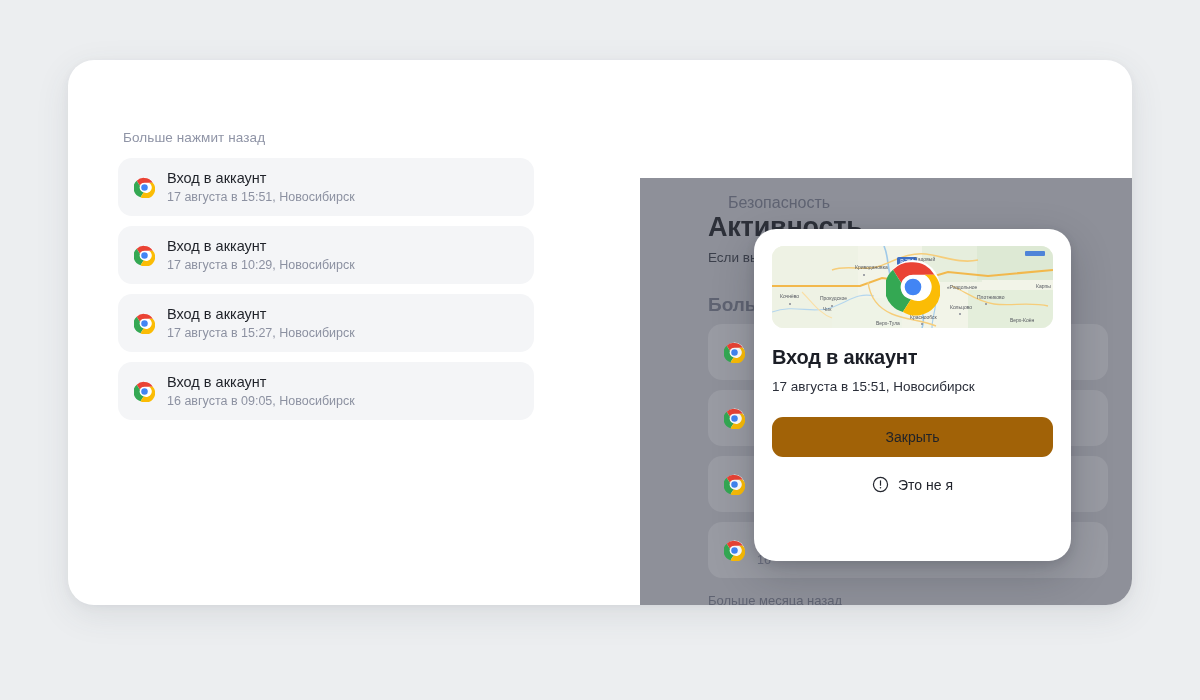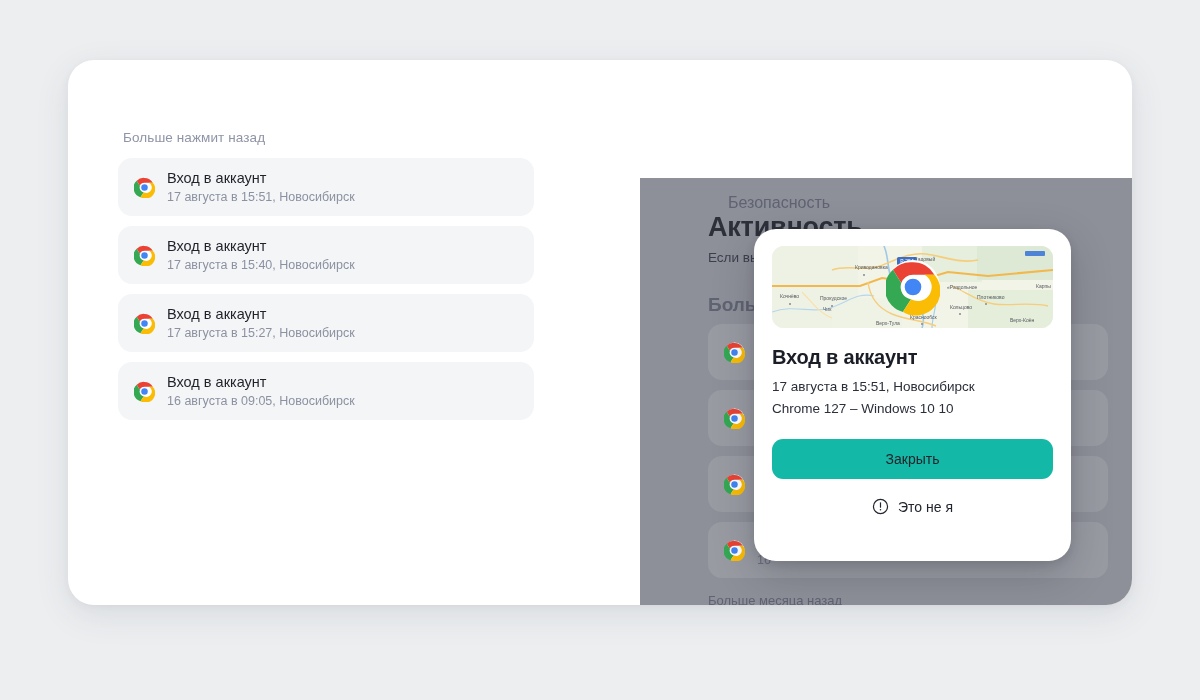--- a/index.html
+++ b/index.html
@@ -231,21 +231,21 @@
     filter: blur(2.4px);
     opacity: 0.95;
     vertical-align: middle;
   }
 
   .btn-close {
     display: block;
     width: 281px;
     height: 40px;
     margin-top: 19px;
-    background: #14b8a6;
+    background: #a16207;
     border: none;
     border-radius: 11px;
     font-family: inherit;
     font-size: 14px;
     color: #1f2229;
     cursor: pointer;
   }
 
   .btn-notme {
     display: flex;
@@ -295,21 +295,21 @@
         <svg class="chrome-icon" width="21" height="21" viewBox="0 0 48 48">
           <circle cx="24" cy="24" r="23" fill="#ffffff"></circle>
           <path d="M24 2a22 22 0 0 1 19.05 11H24a11 11 0 0 0-10.4 7.45L6.2 8.6A21.95 21.95 0 0 1 24 2z" fill="#ea4335"></path>
           <path d="M6.2 8.6l7.4 11.85A11 11 0 0 0 22.2 34.9L15 46.2A22 22 0 0 1 6.2 8.6z" fill="#34a853"></path>
           <path d="M43.05 13A22 22 0 0 1 15 46.2l7.2-11.3A11 11 0 0 0 34.1 13z" fill="#fbbc05"></path>
           <circle cx="24" cy="24" r="10.4" fill="#ffffff"></circle>
           <circle cx="24" cy="24" r="7.4" fill="#4285f4"></circle>
         </svg>
         <div class="event-text">
           <div class="event-title">Вход в аккаунт</div>
-          <div class="event-sub">17 августа в 15:40, Новосибирск</div>
+          <div class="event-sub">17 августа в 10:29, Новосибирск</div>
         </div>
       </div>
 
       <div class="event-card">
         <svg class="chrome-icon" width="21" height="21" viewBox="0 0 48 48">
           <circle cx="24" cy="24" r="23" fill="#ffffff"></circle>
           <path d="M24 2a22 22 0 0 1 19.05 11H24a11 11 0 0 0-10.4 7.45L6.2 8.6A21.95 21.95 0 0 1 24 2z" fill="#ea4335"></path>
           <path d="M6.2 8.6l7.4 11.85A11 11 0 0 0 22.2 34.9L15 46.2A22 22 0 0 1 6.2 8.6z" fill="#34a853"></path>
           <path d="M43.05 13A22 22 0 0 1 15 46.2l7.2-11.3A11 11 0 0 0 34.1 13z" fill="#fbbc05"></path>
           <circle cx="24" cy="24" r="10.4" fill="#ffffff"></circle>
@@ -473,21 +473,20 @@
             <circle cx="24" cy="24" r="10.4" fill="#ffffff"></circle>
             <circle cx="24" cy="24" r="7.4" fill="#4285f4"></circle>
           </svg>
         </div>
       </div>
 
       <div class="modal-title">Вход в аккаунт</div>
 
       <div class="modal-meta">
         <div>17 августа в 15:51, Новосибирск</div>
-        <div>Chrome 127 – Windows 10 10</div>
       </div>
 
       <button class="btn-close">Закрыть</button>
 
       <button class="btn-notme">
         <svg class="warn-icon" width="17" height="17" viewBox="0 0 20 20">
           <circle cx="10" cy="10" r="8.3" fill="none" stroke="#24272f" stroke-width="1.4"></circle>
           <path d="M10 5.6v5.2" stroke="#24272f" stroke-width="1.4" stroke-linecap="round"></path>
           <circle cx="10" cy="13.9" r="0.92" fill="#24272f"></circle>
         </svg>

